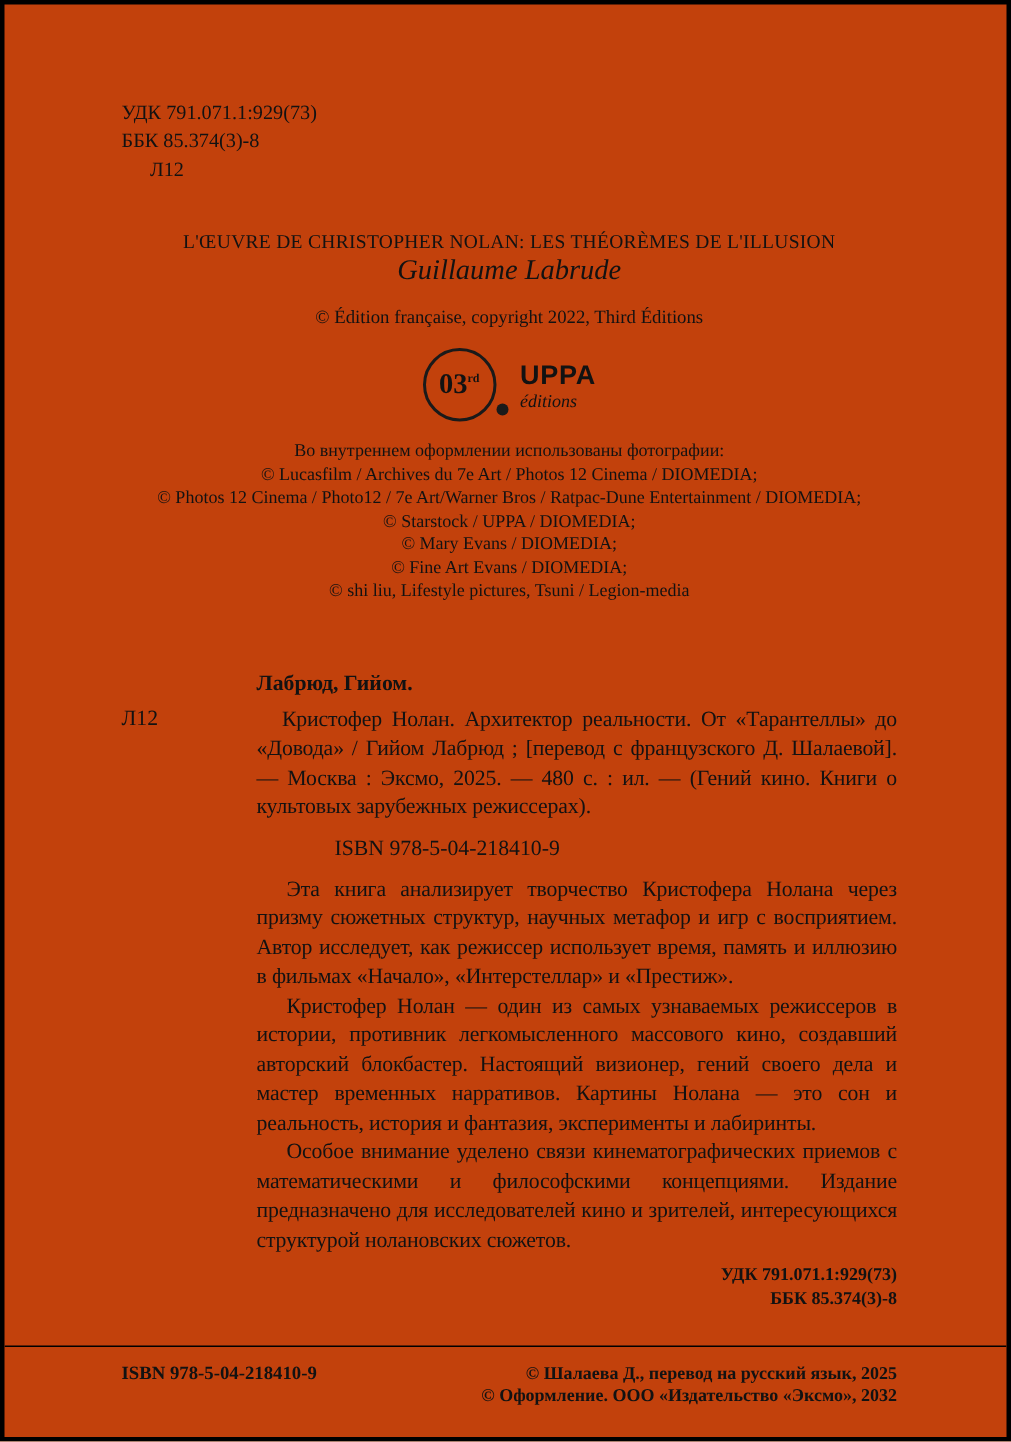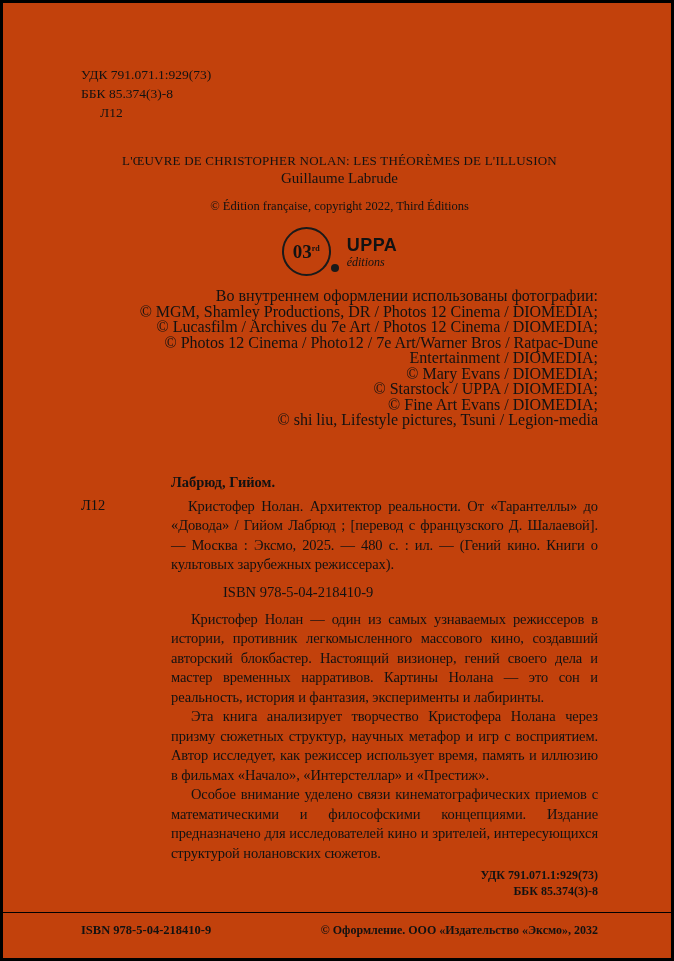--- a/index.html
+++ b/index.html
@@ -14,42 +14,42 @@
     position: relative;
     overflow: hidden;
   }
   .content { padding: 62px 73px 0 78px; }
 
   .codes-top { font-size: 13.5px; line-height: 19px; }
   .codes-top .l12 { padding-left: 19px; }
 
   .french-block { text-align: center; margin-top: 31px; }
   .fr-title { font-size: 13px; letter-spacing: 0.2px; }
-  .fr-author { font-size: 15px; margin-top: 1px; }
+  .fr-author { font-size: 19px; margin-top: 1px; font-style: italic; }
   .fr-copy { font-size: 12.5px; margin-top: 12px; }
 
   .logo { margin-top: 13px; display: flex; justify-content: center; align-items: center; gap: 16px; }
   .logo-circle {
     width: 45px; height: 45px;
     border: 2.5px solid #1a1a1a; border-radius: 50%;
     position: relative;
     display: flex; align-items: center; justify-content: center;
     flex: 0 0 auto;
   }
   .logo-03 { font-size: 19px; font-weight: bold; }
   .logo-03 sup { font-size: 8px; }
   .logo-dot {
     position: absolute; right: -10px; bottom: 2px;
     width: 8px; height: 8px; border-radius: 50%; background: #1a1a1a;
   }
   .logo-word { line-height: 1; text-align: left; }
   .logo-third { font-family: "Liberation Sans", sans-serif; font-weight: bold; font-size: 18px; letter-spacing: 0.5px; }
   .logo-editions { font-style: italic; font-size: 12px; margin-top: 2px; }
 
-  .credits { margin-top: 12px; text-align: right; font-size: 16px; line-height: 15.5px; }
+  .credits { margin-top: 12px; text-align: center; font-size: 12px; line-height: 15.5px; }
 
   .bib { margin-top: 46px; font-size: 14.5px; }
   .bib-author { font-weight: bold; margin-left: 90px; margin-bottom: 6px; }
   .bib-row { display: flex; }
   .bib-code { flex: 0 0 90px; }
   .bib-desc { flex: 1; text-align: justify; text-indent: 17px; line-height: 19.5px; letter-spacing: -0.1px; }
   .bib-isbn { margin-left: 142px; margin-top: 9px; }
 
   .annotation { margin-left: 90px; margin-top: 9px; font-size: 14.5px; line-height: 19.5px; text-align: justify; letter-spacing: -0.1px; }
   .annotation p { margin: 0; text-indent: 20px; }
@@ -86,53 +86,53 @@
         <span class="logo-dot"></span>
       </div>
       <div class="logo-word">
         <div class="logo-third">UPPA</div>
         <div class="logo-editions">éditions</div>
       </div>
     </div>
 
     <div class="credits">
       <div>Во внутреннем оформлении использованы фотографии:</div>
-      <div>© MGM, Shamley Productions, DR / Photos 12 Cinema / DIOMEDIA;</div>
       <div>© Lucasfilm / Archives du 7e Art / Photos 12 Cinema / DIOMEDIA;</div>
       <div>© Photos 12 Cinema / Photo12 / 7e Art/Warner Bros / Ratpac-Dune Entertainment / DIOMEDIA;</div>
+      <div>© Starstock / UPPA / DIOMEDIA;</div>
       <div>© Mary Evans / DIOMEDIA;</div>
-      <div>© Starstock / UPPA / DIOMEDIA;</div>
       <div>© Fine Art Evans / DIOMEDIA;</div>
       <div>© shi liu, Lifestyle pictures, Tsuni / Legion-media</div>
     </div>
 
     <div class="bib">
       <div class="bib-author">Лабрюд, Гийом.</div>
       <div class="bib-row">
         <div class="bib-code">Л12</div>
         <div class="bib-desc">Кристофер Нолан. Архитектор реальности. От «Тарантеллы» до «Довода» / Гийом Лабрюд ; [перевод с французского Д. Шалаевой]. — Москва : Эксмо, 2025. — 480 с. : ил. — (Гений кино. Книги о культовых зарубежных режиссерах).</div>
       </div>
       <div class="bib-isbn">ISBN 978-5-04-218410-9</div>
     </div>
 
     <div class="annotation">
+      <p>Эта книга анализирует творчество Кристофера Нолана через призму сюжетных структур, научных метафор и игр с восприятием. Автор исследует, как режиссер использует время, память и иллюзию в фильмах «Начало», «Интерстеллар» и «Престиж».</p>
       <p>Кристофер Нолан — один из самых узнаваемых режиссеров в истории, противник легкомысленного массового кино, создавший авторский блокбастер. Настоящий визионер, гений своего дела и мастер временных нарративов. Картины Нолана — это сон и реальность, история и фантазия, эксперименты и лабиринты.</p>
-      <p>Эта книга анализирует творчество Кристофера Нолана через призму сюжетных структур, научных метафор и игр с восприятием. Автор исследует, как режиссер использует время, память и иллюзию в фильмах «Начало», «Интерстеллар» и «Престиж».</p>
       <p>Особое внимание уделено связи кинематографических приемов с математическими и философскими концепциями. Издание предназначено для исследователей кино и зрителей, интересующихся структурой нолановских сюжетов.</p>
     </div>
 
     <div class="codes-bottom">
       <div>УДК 791.071.1:929(73)</div>
       <div>ББК 85.374(3)-8</div>
     </div>
 
   </div>
 
   <div class="footer-area">
     <div class="rule"></div>
     <div class="footer">
       <div class="footer-isbn">ISBN 978-5-04-218410-9</div>
       <div class="footer-right">
+        <div>© Шалаева Д., перевод на русский язык, 2025</div>
         <div>© Оформление. ООО «Издательство «Эксмо», 2032</div>
       </div>
     </div>
   </div>
 </div>
 
 </body></html>

